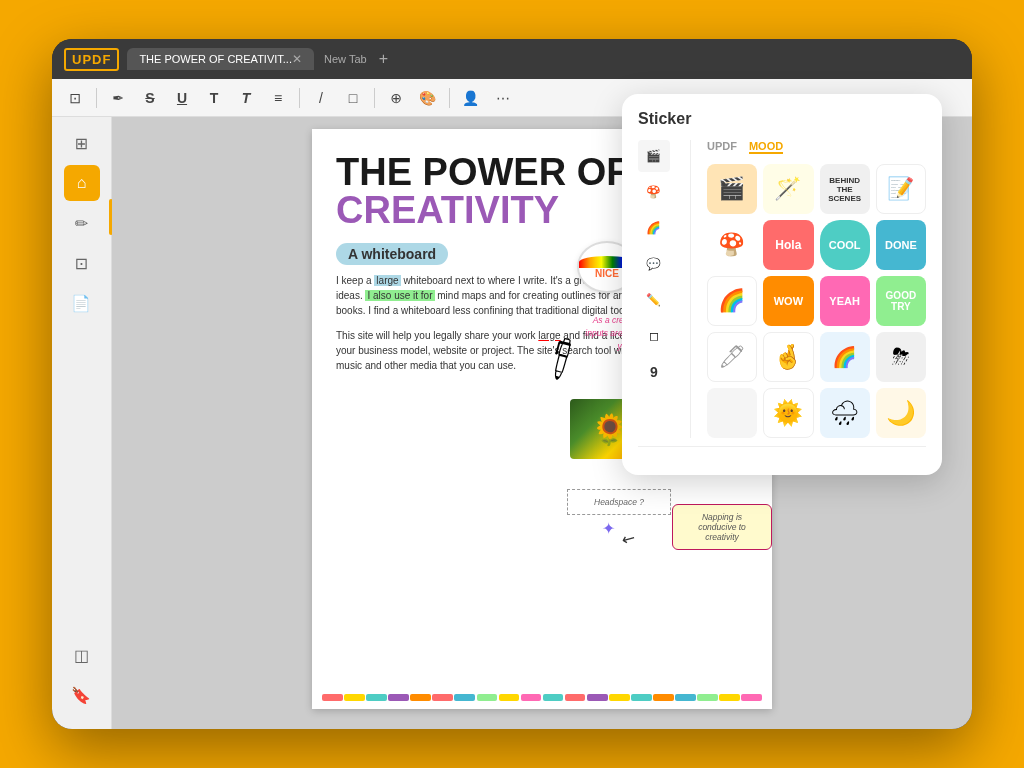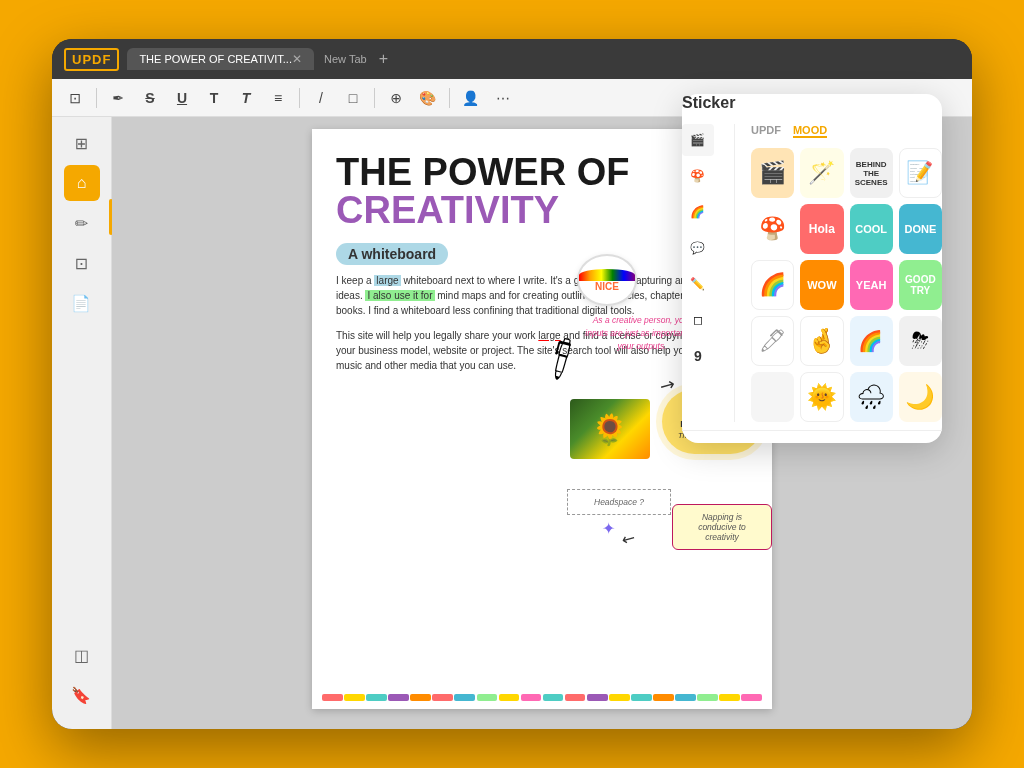--- a/index.html
+++ b/index.html
@@ -199,24 +199,25 @@
     .text-underline-red {
       text-decoration: underline;
       text-decoration-color: red;
     }
 
     
     .sticker-panel {
       position: absolute;
       right: 30px;
       top: 55px;
-      width: 260px;
+      width: 320px;
       background: #fff;
       border-radius: 16px;
       box-shadow: 0 8px 32px rgba(0,0,0,0.18);
+      padding: 16px;
       z-index: 100;
     }
     .sticker-panel-title {
       font-size: 16px;
       font-weight: 600;
       color: #333;
       margin-bottom: 12px;
     }
     .sticker-tabs {
       display: flex;
@@ -320,21 +321,21 @@
         <div class="pen-sticker">🖊</div>
 
         
         
         <div style="position:absolute; left: 270px; top: 185px; font-size:8.5px; color:#e83e8c; font-style:italic; text-align:center; max-width:120px; line-height:1.5;">As a creative person, your inputs are just as important as your outputs.</div>
 
         
         <div style="position:absolute; left: 380px; top: 155px; font-size:8px; color:#f5a623; text-align:left; max-width:90px; line-height:1.4;">A showcase site for design and other creative work.</div>
 
         
-        <div style="position:absolute; left:265px; top:125px;">
+        <div style="position:absolute; left:265px; top:112px;">
           <div style="background:#fff; border:2px solid #ddd; border-radius:50%; width:60px; height:52px; display:flex; align-items:center; justify-content:center; flex-direction:column; box-shadow:0 2px 6px rgba(0,0,0,0.1);">
             <div style="width:100%; height:12px; background: linear-gradient(to right, red, orange, yellow, green, blue, purple); border-radius:50% 50% 0 0;"></div>
             <span style="font-size:10px; font-weight:800; color:#FF6B35;">NICE</span>
           </div>
         </div>
 
         
         <div style="position:absolute; left:365px; top:230px; font-size:22px;">✌️</div>
 
         
@@ -422,21 +423,21 @@
           <div style="display:flex;align-items:center;justify-content:center;height:50px;border-radius:8px;cursor:pointer;background:#FFFDE7;font-size:22px;">🪄</div>
           <div style="display:flex;align-items:center;justify-content:center;height:50px;border-radius:8px;cursor:pointer;background:#f0f0f0;font-size:10px;font-weight:700;text-align:center;color:#333;flex-direction:column;">
               <span style="font-size:8px;font-weight:700;">BEHIND</span>
               <span style="font-size:8px;">THE</span>
               <span style="font-size:8px;font-weight:700;">SCENES</span>
             </div>
           <div style="display:flex;align-items:center;justify-content:center;height:50px;border-radius:8px;cursor:pointer;background:#fff;border:1px solid #eee;font-size:22px;">📝</div>
 
           <div style="display:flex;align-items:center;justify-content:center;height:50px;border-radius:8px;cursor:pointer;background:#fff;font-size:22px;">🍄</div>
           <div style="display:flex;align-items:center;justify-content:center;height:50px;border-radius:8px;cursor:pointer;background:#FF6B6B;font-size:12px;font-weight:800;color:#fff;">Hola</div>
-          <div style="display:flex;align-items:center;justify-content:center;height:50px;border-radius:8px;cursor:pointer;background:#4ECDC4;font-size:11px;font-weight:800;color:#fff;">COOL</div>
+          <div style="display:flex;align-items:center;justify-content:center;height:50px;border-radius:20px;cursor:pointer;background:#4ECDC4;font-size:11px;font-weight:800;color:#fff;">COOL</div>
           <div style="display:flex;align-items:center;justify-content:center;height:50px;border-radius:8px;cursor:pointer;background:#45B7D1;font-size:11px;font-weight:800;color:#fff;">DONE</div>
 
           <div style="display:flex;align-items:center;justify-content:center;height:50px;border-radius:8px;cursor:pointer;background:#fff;border:1px solid #eee;font-size:22px;">🌈</div>
           <div style="display:flex;align-items:center;justify-content:center;height:50px;border-radius:8px;cursor:pointer;background:#FF8C00;font-size:11px;font-weight:800;color:#fff;">WOW</div>
           <div style="display:flex;align-items:center;justify-content:center;height:50px;border-radius:8px;cursor:pointer;background:#FF69B4;font-size:11px;font-weight:800;color:#fff;text-align:right;">YEAH</div>
           <div style="display:flex;align-items:center;justify-content:center;height:50px;border-radius:8px;cursor:pointer;background:#90EE90;font-size:10px;font-weight:800;color:#fff;text-align:center;">GOOD TRY</div>
 
           <div style="display:flex;align-items:center;justify-content:center;height:50px;border-radius:8px;cursor:pointer;background:#fff;border:1px solid #eee;font-size:22px;color:#999;">🖊</div>
           <div style="display:flex;align-items:center;justify-content:center;height:50px;border-radius:8px;cursor:pointer;background:#fff;border:1px solid #eee;font-size:24px;">🤞</div>
           <div style="display:flex;align-items:center;justify-content:center;height:50px;border-radius:8px;cursor:pointer;background:#E8F4FD;font-size:20px;">🌈</div>

